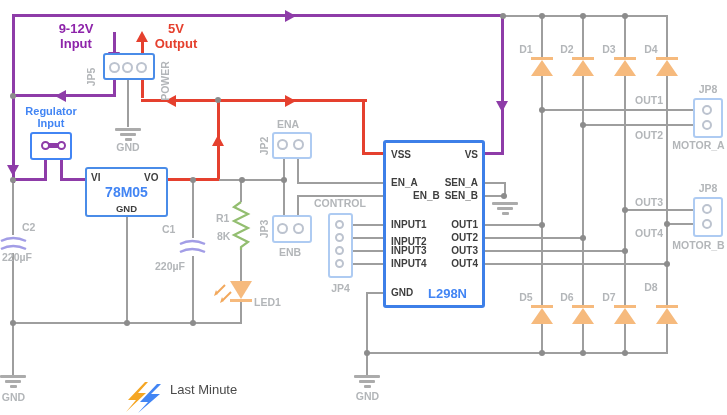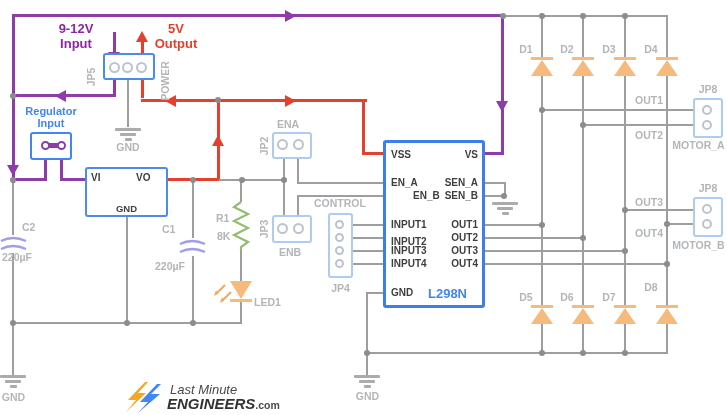--- a/index.html
+++ b/index.html
@@ -261,21 +261,22 @@
   <div class="lbl purple big ctr" style="left:40px;top:21px;width:72px;color:#8E24AA">9-12V</div>
   <div class="lbl purple big ctr" style="left:40px;top:36px;width:72px;color:#8E24AA">Input</div>
   <div class="lbl red big ctr" style="left:140px;top:21px;width:72px;color:#E5402E">5V</div>
   <div class="lbl red big ctr" style="left:140px;top:36px;width:72px;color:#E5402E">Output</div>
   <div class="lbl rot ctr" style="left:76px;top:71px;width:30px">JP5</div>
   <div class="lbl rot ctr" style="left:143px;top:75px;width:44px">POWER</div>
   <div class="lbl ctr" style="left:110px;top:141px;width:36px">GND</div>
   <div class="lbl blue ctr" style="left:15px;top:105px;width:72px;font-size:11px">Regulator</div>
   <div class="lbl blue ctr" style="left:15px;top:117px;width:72px;font-size:11px">Input</div>
   <div class="dark" style="left:91px;top:172px">VI</div>
-  <div class="dark" style="left:136px;top:172px">VO</div>
+  <div class="dark" style="left:144px;top:172px">VO</div>
+  <div class="lbl blue ctr" style="left:85px;top:184px;width:83px;font-size:14px">78M05</div>
   <div class="dark ctr" style="left:85px;top:203px;width:83px;font-size:9.5px">GND</div>
   <div class="lbl" style="left:22px;top:221px">C2</div>
   <div class="lbl" style="left:2px;top:251px">220µF</div>
   <div class="lbl" style="left:162px;top:223px">C1</div>
   <div class="lbl" style="left:155px;top:260px">220µF</div>
   <div class="lbl" style="left:216px;top:212px">R1</div>
   <div class="lbl" style="left:217px;top:230px">8K</div>
   <div class="lbl" style="left:254px;top:296px">LED1</div>
   <div class="lbl" style="left:277px;top:118px">ENA</div>
   <div class="lbl rot ctr" style="left:249px;top:140px;width:30px">JP2</div>
@@ -319,18 +320,15 @@
   <div class="lbl ctr" style="left:693px;top:182px;width:30px">JP8</div>
   <div class="lbl ctr" style="left:670px;top:239px;width:57px">MOTOR_B</div>
 
   <div class="lbl ctr" style="left:0px;top:391px;width:27px">GND</div>
   <div class="lbl ctr" style="left:349px;top:390px;width:37px">GND</div>
 
   <svg style="left:123px;top:381px" width="48" height="32" viewBox="0 0 48 32">
     <path d="M22,1 L5,19 L13,19 L3,31 L23,12 L15,12 L25,1 Z" fill="#F5A623"></path>
     <path d="M34,3 L17,21 L25,21 L15,32 L37,13 L28,13 L38,3 Z" fill="#4285F4"></path>
   </svg>
-  <div style="position:absolute;left:170px;top:382px;font-style:italic;font-size:13px;color:#4A4A4A;white-space:nowrap">Last Minute</div>
-  <div style="position:absolute;left:167px;top:395px;white-space:nowrap">
-    <span style="font-style:italic;font-weight:bold;font-size:15px;color:#333">ENGINEERS</span><span style="font-size:10.5px;color:#4A4A4A;font-weight:bold">.com</span>
-  </div>
+  <div style="position:absolute;left:170px;top:382px;font-size:13px;color:#4A4A4A;white-space:nowrap">Last Minute</div>
 
 </div>
 
 </body></html>

